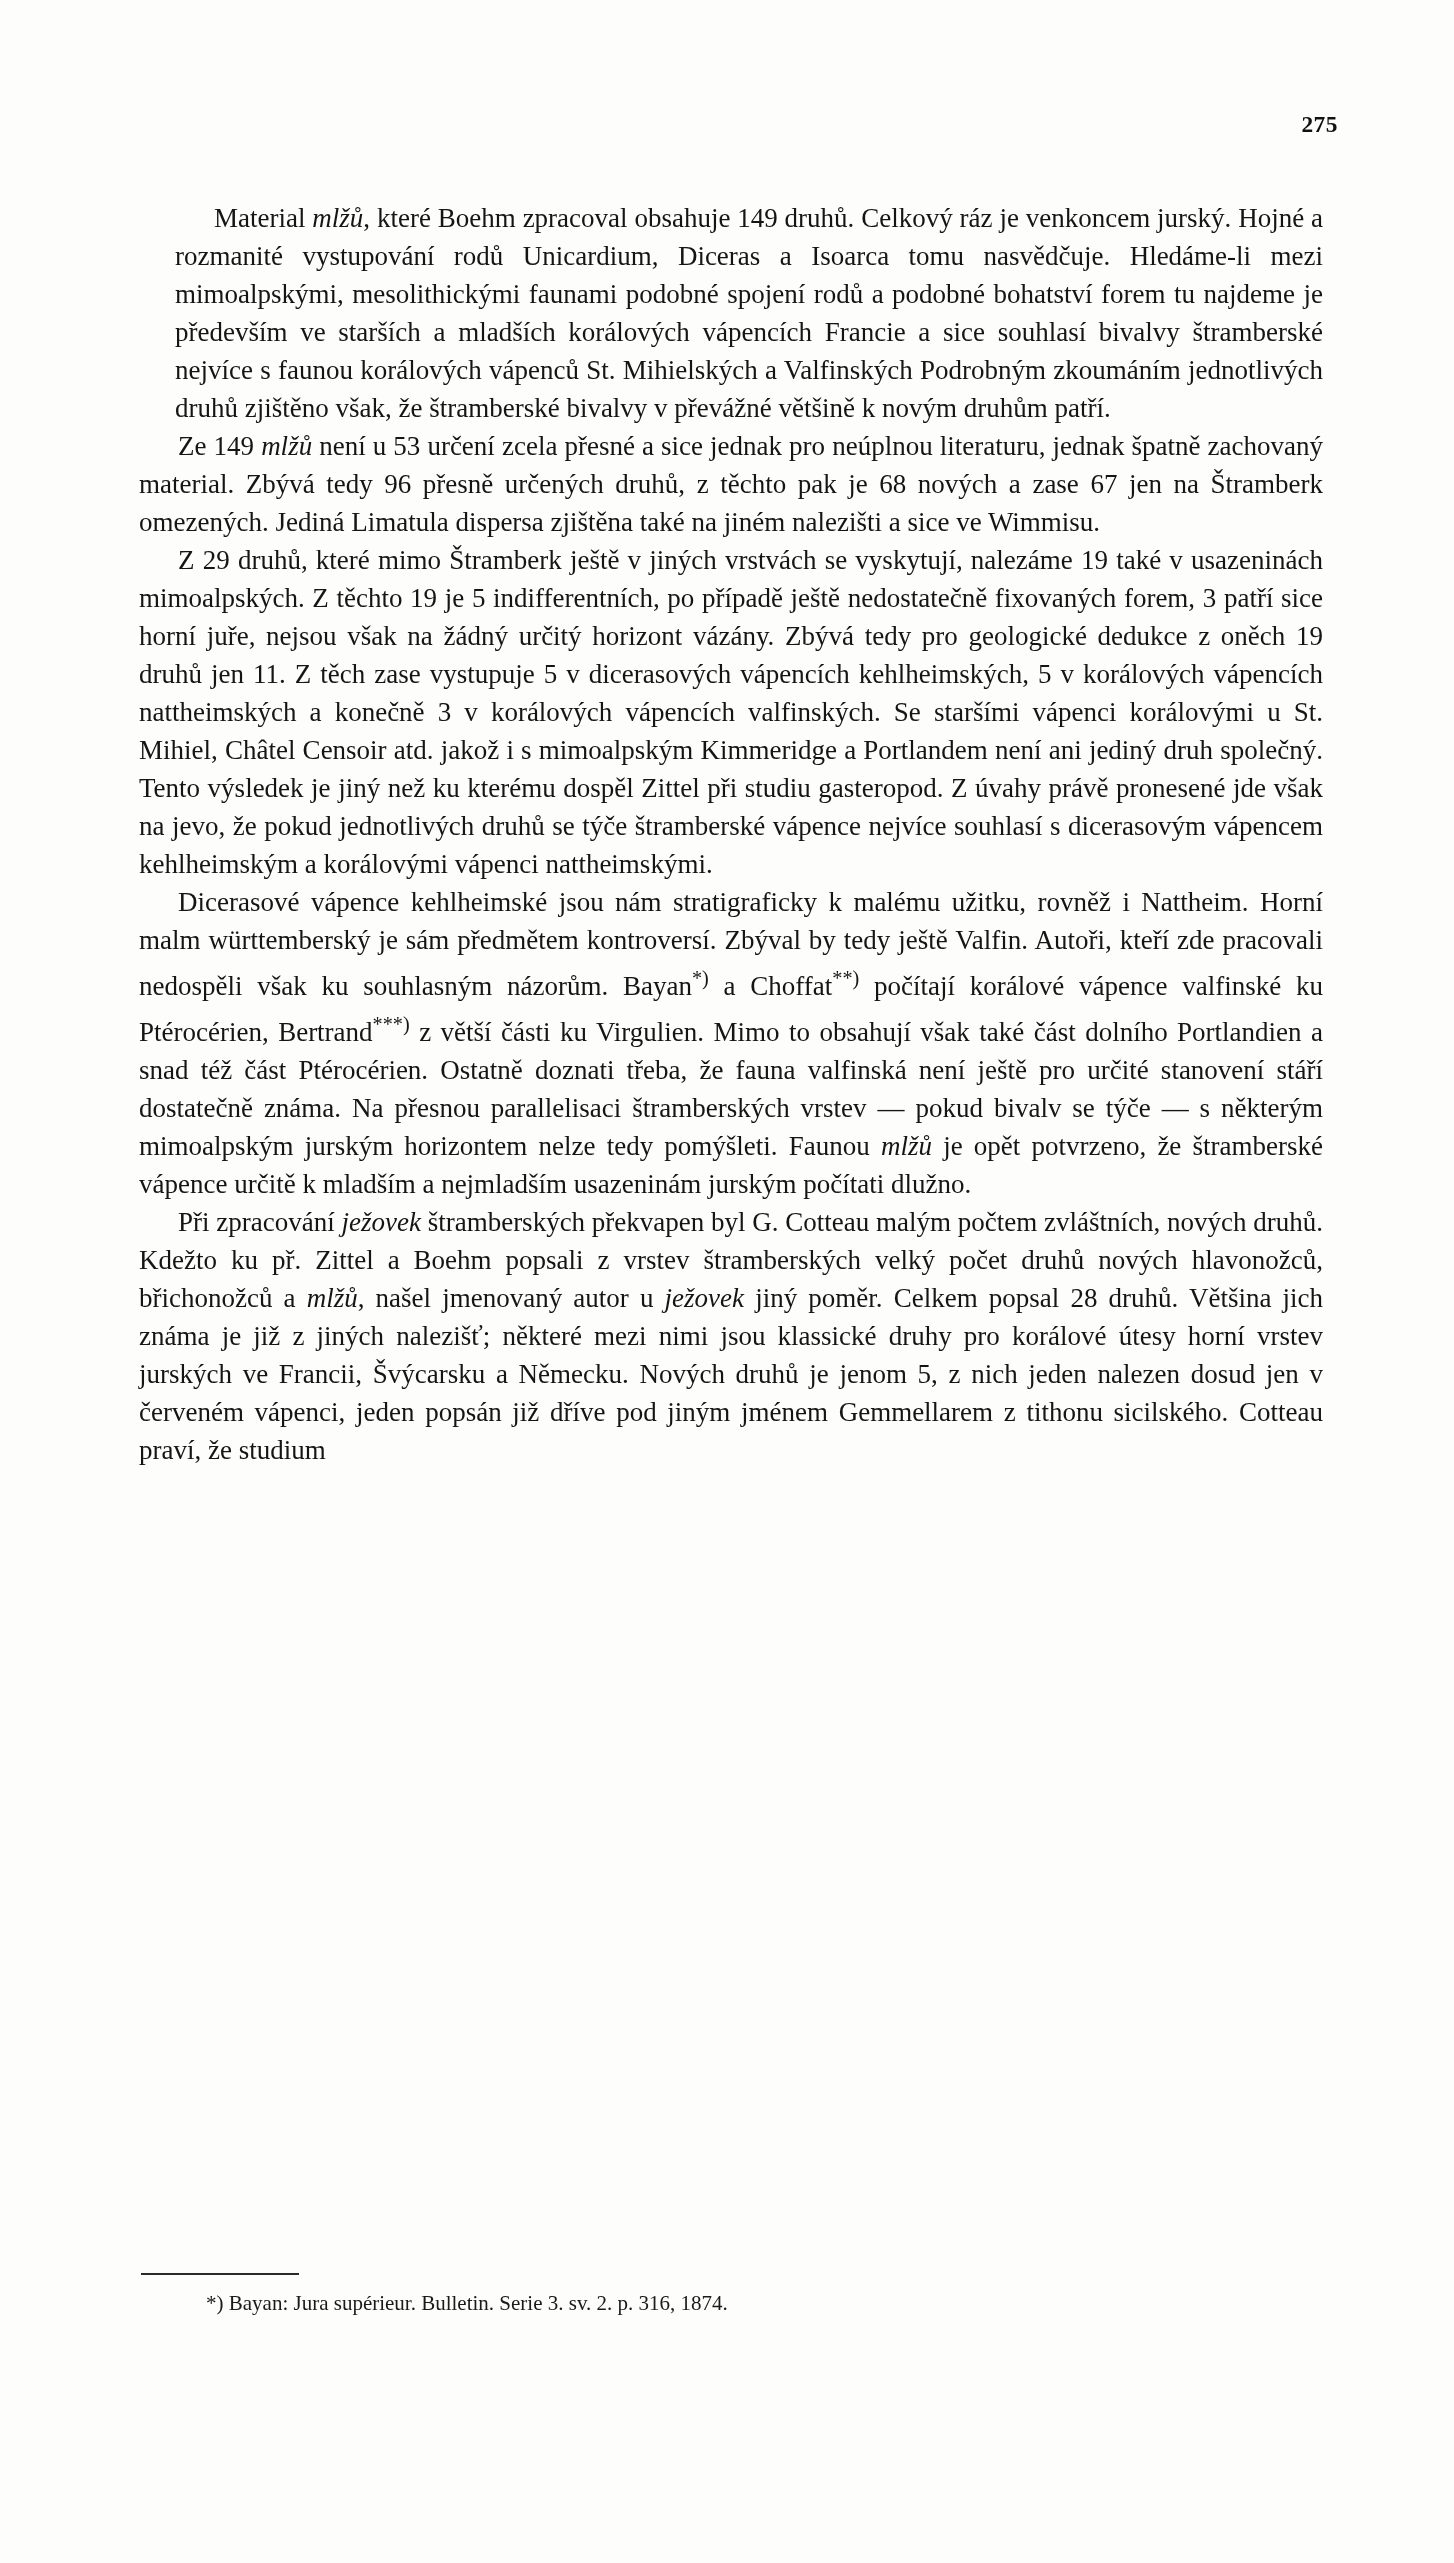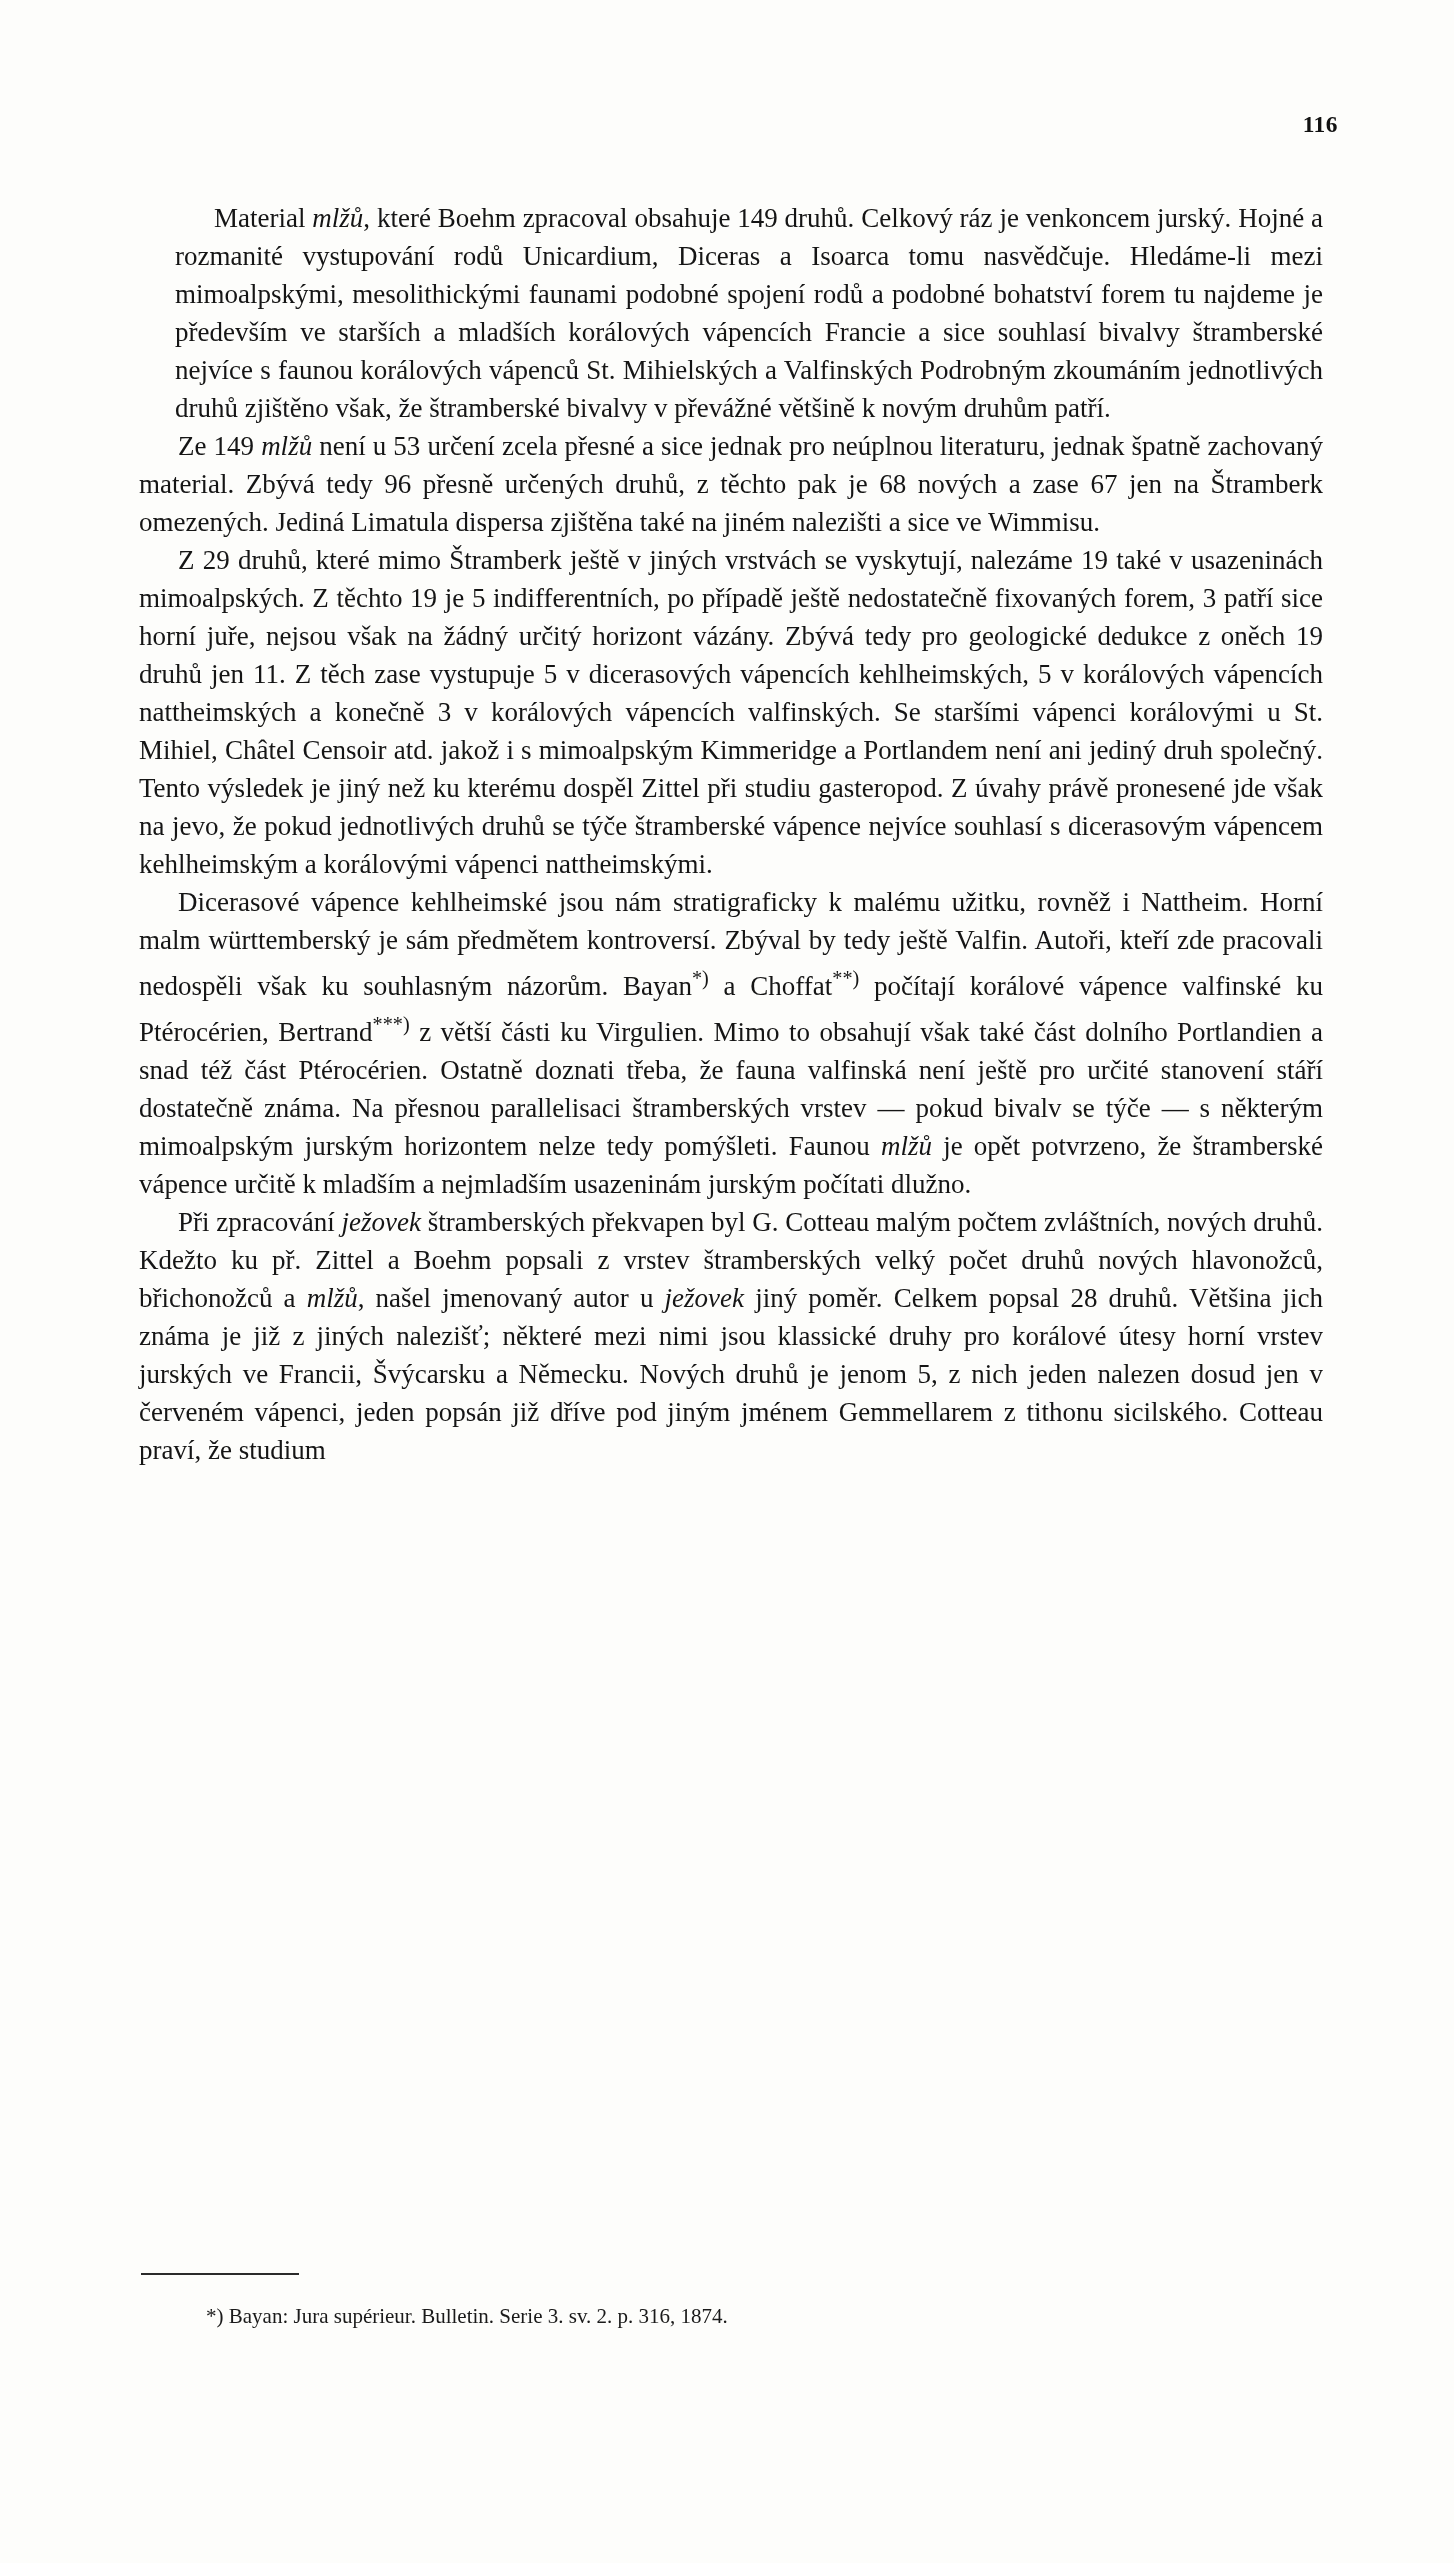--- a/index.html
+++ b/index.html
@@ -57,21 +57,20 @@
   }
   .footnotes {
     position: absolute;
     left: 56px;
     top: 2288px;
     width: 1341px;
     font-size: 21px;
     line-height: 30px;
     color: #1a1a1a;
     font-family: "Liberation Serif", serif;
-    margin-top: 13px;
   }
   .footnote-rule {
     position: absolute;
     left: 141px;
     top: 2273px;
     width: 158px;
     height: 1.9px;
     background: #2a2a2a;
   }
   .footnotes p {
@@ -92,21 +91,21 @@
     left: 0; top: 0; right: 0; bottom: 0;
     pointer-events: none;
     background: transparent;
   }
 </style>
 </head>
 <body>
 
 <div class="page">
 
-  <div class="page-number">116</div>
+  <div class="page-number">275</div>
 
   <div class="body-text">
     <p class="first">
       <span>Material <em>mlžů</em>, které Boehm zpracoval obsahuje 149 druhů. Celkový ráz je venkoncem jurský. Hojné a rozmanité vystupování rodů Unicardium, Diceras a Isoarca tomu nasvědčuje. Hledáme-li mezi mimoalpskými, mesolithickými faunami podobné spojení rodů a podobné bohatství forem tu najdeme je především ve starších a mladších korálových vápencích Francie a sice souhlasí bivalvy štramberské nejvíce s faunou korálových vápenců St. Mihielských a Valfinských Podrobným zkoumáním jednotlivých druhů zjištěno však, že štramberské bivalvy v převážné většině k novým druhům patří.</span>
     </p>
     <p>
       <span>Ze 149 <em>mlžů</em> není u 53 určení zcela přesné a sice jednak pro neúplnou literaturu, jednak špatně zachovaný material. Zbývá tedy 96 přesně určených druhů, z těchto pak je 68 nových a zase 67 jen na Štramberk omezených. Jediná Limatula dispersa zjištěna také na jiném nalezišti a sice ve Wimmisu.</span>
     </p>
     <p>
       <span>Z 29 druhů, které mimo Štramberk ještě v jiných vrstvách se vyskytují, nalezáme 19 také v usazeninách mimoalpských. Z těchto 19 je 5 indifferentních, po případě ještě nedostatečně fixovaných forem, 3 patří sice horní juře, nejsou však na žádný určitý horizont vázány. Zbývá tedy pro geologické dedukce z oněch 19 druhů jen 11. Z těch zase vystupuje 5 v dicerasových vápencích kehlheimských, 5 v korálových vápencích nattheimských a konečně 3 v korálových vápencích valfinských. Se staršími vápenci korálovými u St. Mihiel, Châtel Censoir atd. jakož i s mimoalpským Kimmeridge a Portlandem není ani jediný druh společný. Tento výsledek je jiný než ku kterému dospěl Zittel při studiu gasteropod. Z úvahy právě pronesené jde však na jevo, že pokud jednotlivých druhů se týče štramberské vápence nejvíce souhlasí s dicerasovým vápencem kehlheimským a korálovými vápenci nattheimskými.</span>

